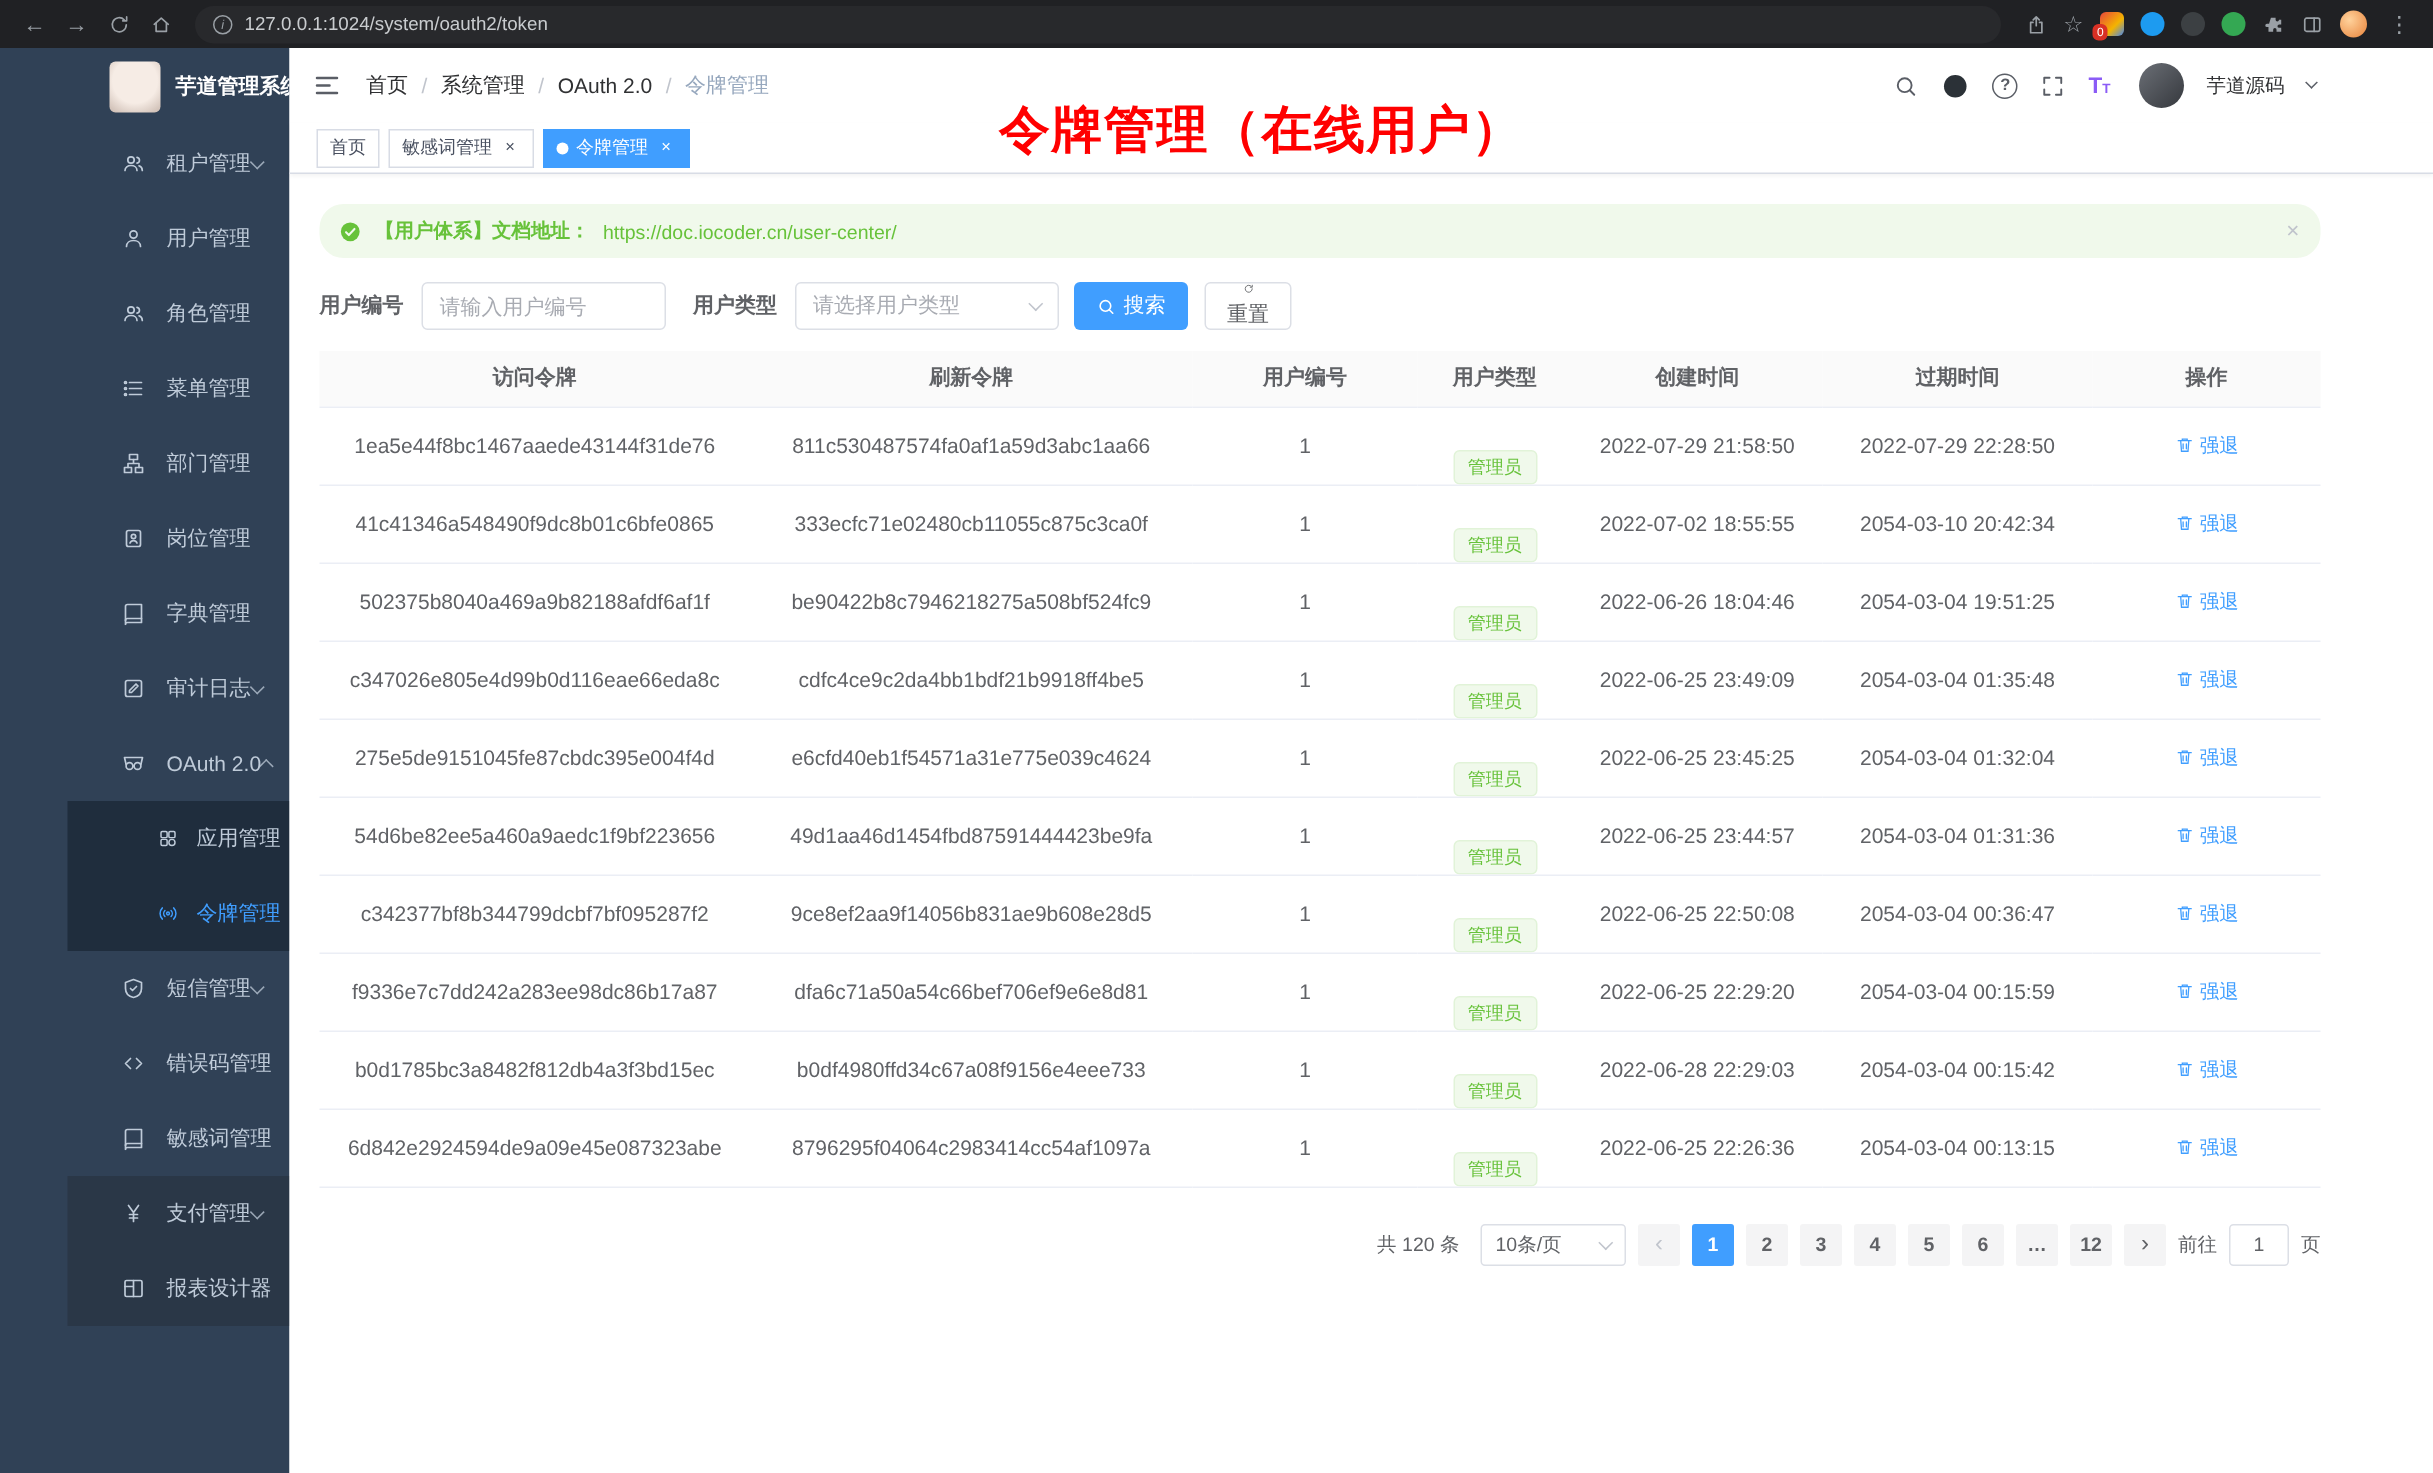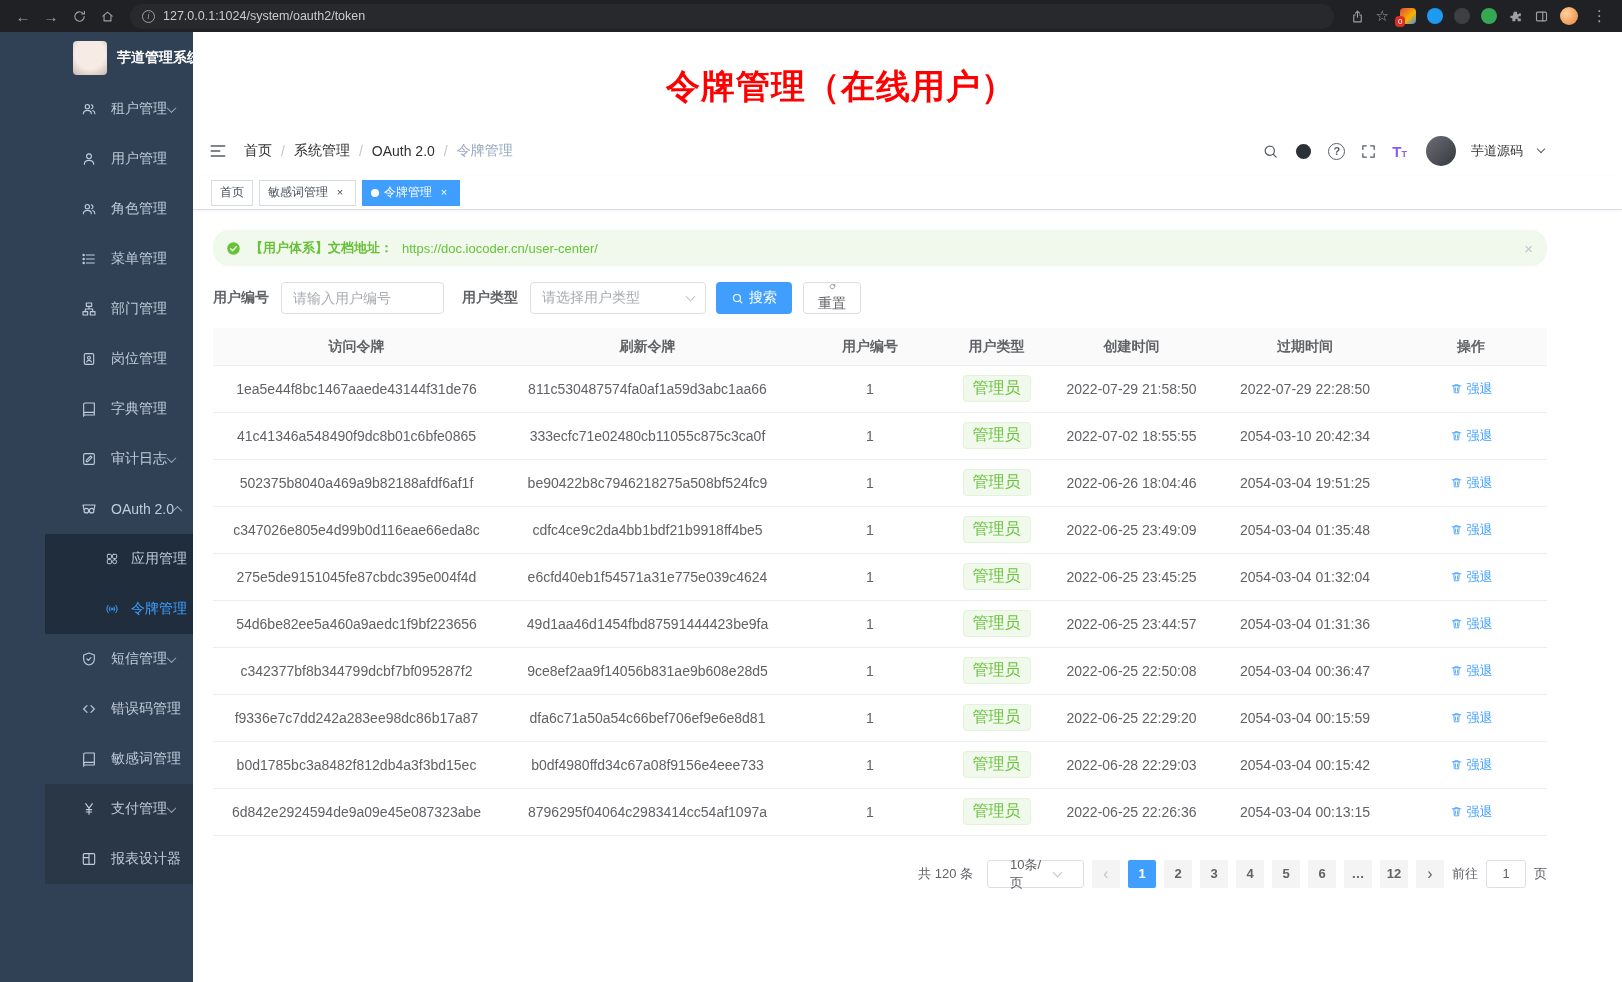--- a/index.html
+++ b/index.html
@@ -44,21 +44,21 @@
                stroke-width:1.7; stroke-linecap:round; stroke-linejoin:round; flex:none; }
   .menu-item .chev { margin-left:auto; width:7px; height:7px; border-right:1.5px solid currentColor;
                border-bottom:1.5px solid currentColor; opacity:.75; flex:none; }
   .chev.down { transform:rotate(45deg) translate(-1px,-1px); }
   .chev.up   { transform:rotate(-135deg) translate(-1px,-1px); }
   .menu-item.submenu { padding-left:60px; background:#1f2d3d; }
   .menu-item.submenu .mi-icon { width:14px; height:14px; margin-right:12px; }
   .menu-item.active { color:#409eff; }
   .menu-item.dark { background:#2a3747; }
 
-  .main { flex:1; display:flex; flex-direction:column; background:#fff; min-width:0; position:relative;justify-content:center; }
+  .main { flex:1; display:flex; flex-direction:column; background:#fff; min-width:0; position:relative; }
 
   
   .navbar { height:50px; display:flex; align-items:center; padding:0 78px 0 15px; }
   .hamb { width:20px; height:20px; stroke:#5a5e66; fill:none; stroke-width:2; stroke-linecap:round; cursor:pointer; }
   .breadcrumb { display:flex; align-items:center; margin-left:16px; font-size:14px; color:#303133; }
   .bc-sep { color:#c0c4cc; margin:0 9px; }
   .bc-item { cursor:pointer; }
   .bc-last { color:#97a8be; cursor:default; }
   .nav-right { margin-left:auto; display:flex; align-items:center; gap:15px; }
   .nr-ic { width:17px; height:17px; stroke:#5a5e66; fill:none; stroke-width:1.8; stroke-linecap:round; stroke-linejoin:round; cursor:pointer; }
@@ -108,30 +108,30 @@
          gap:5px; padding:0 14px; cursor:pointer; border:1px solid transparent; font-family:inherit; }
   .btn-primary { background:#409eff; color:#fff; margin-left:10px; }
   .btn-plain { background:#fff; border-color:#dcdfe6; color:#606266; margin-left:11px;flex-direction:column; }
   .btn-ic { width:13px; height:13px; stroke:currentColor; fill:none; stroke-width:2; stroke-linecap:round; }
 
   .data-table { width:100%; border-collapse:collapse; table-layout:fixed; margin-top:14px; }
   .data-table th { height:37px; background:#fafafa; font-size:14px; font-weight:700; color:#606266;
                    text-align:center; border-bottom:1px solid #ebeef5; white-space:nowrap; }
   .data-table td { height:47px; font-size:14px; color:#606266; text-align:center;
                    border-bottom:1px solid #ebeef5; white-space:nowrap; overflow:hidden; }
-  .badge-success { display:inline-block; padding:2px 9px; font-size:16px; color:#67c23a;
-                   background:#f0f9eb; border:1px solid #e1f3d8; border-radius:4px; }
+  .badge-success { display:inline-block; padding:2px 9px; font-size:12px; color:#67c23a;
+                   background:#f0f9eb; border:1px solid #e1f3d8; border-radius:4px;margin-top:28px; }
   .force-logout { color:#409eff; font-size:13px; display:inline-flex; align-items:center; gap:4px; cursor:pointer; }
   .trash-ic { width:13px; height:13px; stroke:currentColor; fill:none; stroke-width:1.6; stroke-linecap:round; }
 
   .pagination { display:flex; align-items:center; justify-content:flex-end; gap:8px; margin-top:24px;
                 font-size:13px; color:#606266; }
   .pg-total { margin-right:6px; }
   .page-size { width:97px; height:28px; border:1px solid #dcdfe6; border-radius:3px; display:flex;
-               align-items:center; justify-content:space-between; padding:0 22px; cursor:pointer; background:#fff; }
+               align-items:center; justify-content:space-between; padding:0 9px; cursor:pointer; background:#fff; }
   #pages { display:flex; gap:8px; }
   .page-btn { min-width:28px; height:28px; padding:0 3px; background:#f4f4f5; border-radius:2px;
               display:flex; align-items:center; justify-content:center; font-size:13px; font-weight:700;
               color:#606266; cursor:pointer; }
   .page-btn.active { background:#409eff; color:#fff; }
   .page-btn.nav-prev { color:#c0c4cc; font-size:16px; font-weight:400; cursor:default; }
   .page-btn.nav-next { color:#606266; font-size:16px; font-weight:400; }
   .goto-input { width:40px; height:28px; border:1px solid #dcdfe6; border-radius:3px; text-align:center;
                 font-size:13px; color:#606266; outline:none; font-family:inherit; }
 

